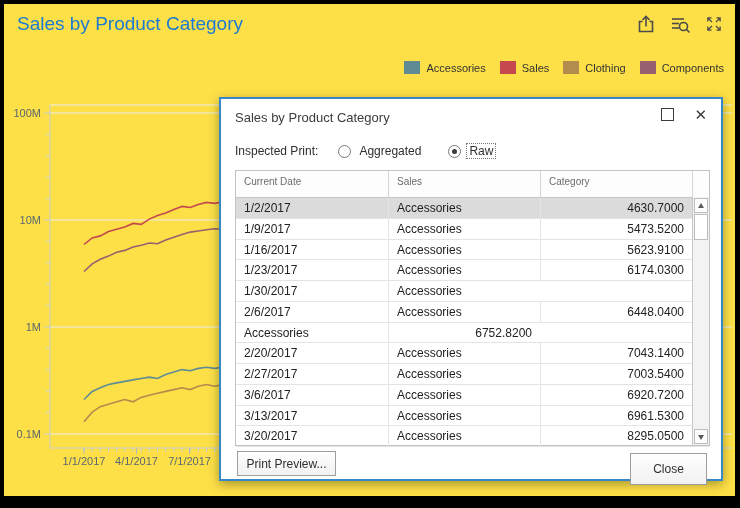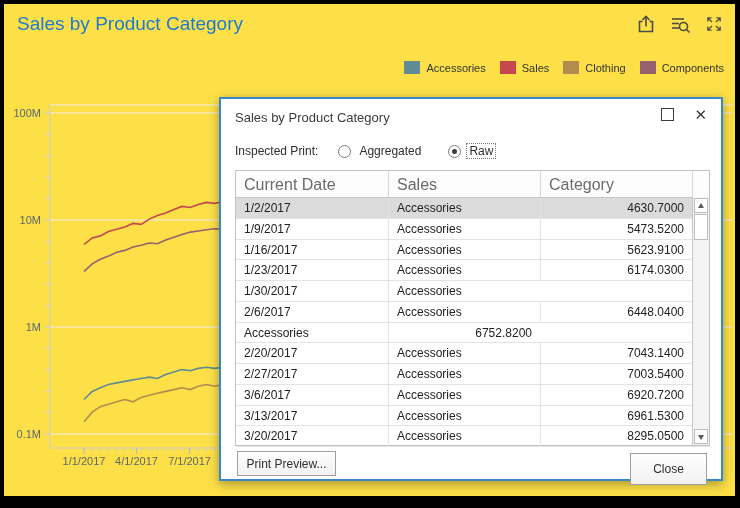--- a/index.html
+++ b/index.html
@@ -39,21 +39,21 @@
   .radio.checked .rb::after{
     content:"";position:absolute;left:3px;top:3px;width:5px;height:5px;border-radius:50%;background:#3c3c3c;
   }
   .rlabel{font-size:12px;color:#2f2f2f;padding:0 2px;border:1px dotted transparent;}
   .radio.focused .rlabel{border-color:#777;}
   .grid{
     position:absolute;left:14px;top:71px;width:475px;height:276px;
     border:1px solid #c2c2c2;box-sizing:border-box;background:#fff;
   }
   .ghead{display:flex;height:26px;border-bottom:1px solid #c6c6c6;background:#fdfdfd;}
-  .gh{font-size:16px;color:#6b6b6b;padding:5px 0 0 8px;box-sizing:border-box;}
+  .gh{font-size:10px;color:#6b6b6b;padding:5px 0 0 8px;box-sizing:border-box;}
   .gh + .gh{border-left:1px solid #d6d6d6;}
   .c1{width:152px;}.c2{width:152px;}.c3{width:152px;}
   .gh.csb{width:17px;border-left:1px solid #d6d6d6;}
   .gbody{position:relative;}
   .trow{display:flex;height:20.75px;box-sizing:border-box;border-bottom:1px solid #e4e4e4;cursor:pointer;}
   .trow.selected{background:#dbdbdb;}
   .td{font-size:12px;color:#222;padding:3px 8px 0 8px;box-sizing:border-box;white-space:nowrap;overflow:hidden;}
   .td + .td{border-left:1px solid #e4e4e4;}
   .td.num{text-align:right;}
   .vscroll{

